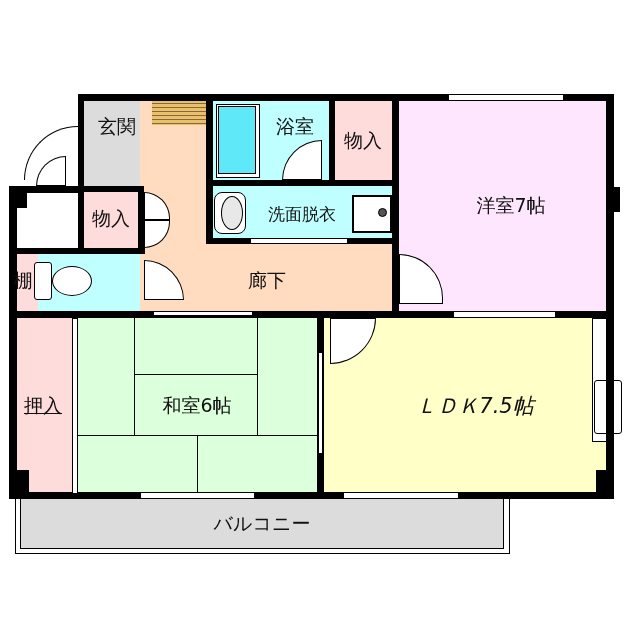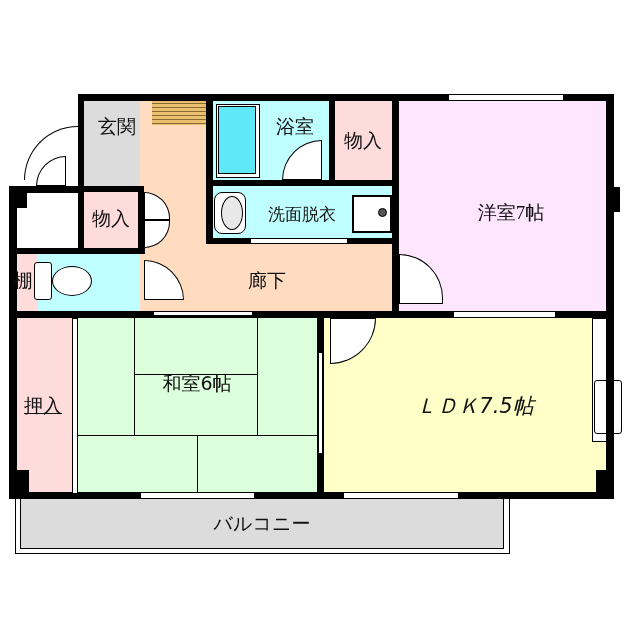--- a/index.html
+++ b/index.html
@@ -88,16 +88,16 @@
 <div class="door" style="left:144px;top:192px;width:26px;height:28px;border-radius:0 28px 0 0;"></div>
 <div class="door" style="left:144px;top:220px;width:26px;height:28px;border-radius:0 0 28px 0;"></div>
 
 <div class="lbl" style="left:117px;top:127px;">玄関</div>
 <div class="lbl" style="left:295px;top:127px;">浴室</div>
 <div class="lbl" style="left:363px;top:141px;">物入</div>
 <div class="lbl" style="left:302px;top:214px;font-size:17px;">洗面脱衣</div>
 <div class="lbl" style="left:111px;top:219px;">物入</div>
 <div class="lbl" style="left:23px;top:281px;">棚</div>
 <div class="lbl" style="left:267px;top:281px;">廊下</div>
-<div class="lbl" style="left:511px;top:213px;font-family:Liberation Serif, serif;">洋室7帖</div>
+<div class="lbl" style="left:511px;top:206px;">洋室7帖</div>
 <div class="lbl" style="left:43px;top:406px;text-decoration:underline;">押入</div>
-<div class="lbl" style="left:197px;top:384px;text-align:right;">和室6帖</div>
+<div class="lbl" style="left:197px;top:406px;text-align:right;">和室6帖</div>
 <div class="lbl" style="left:475px;top:406px;font-size:21px;font-style:italic;">ＬＤＫ7.5帖</div>
 
 </body></html>

